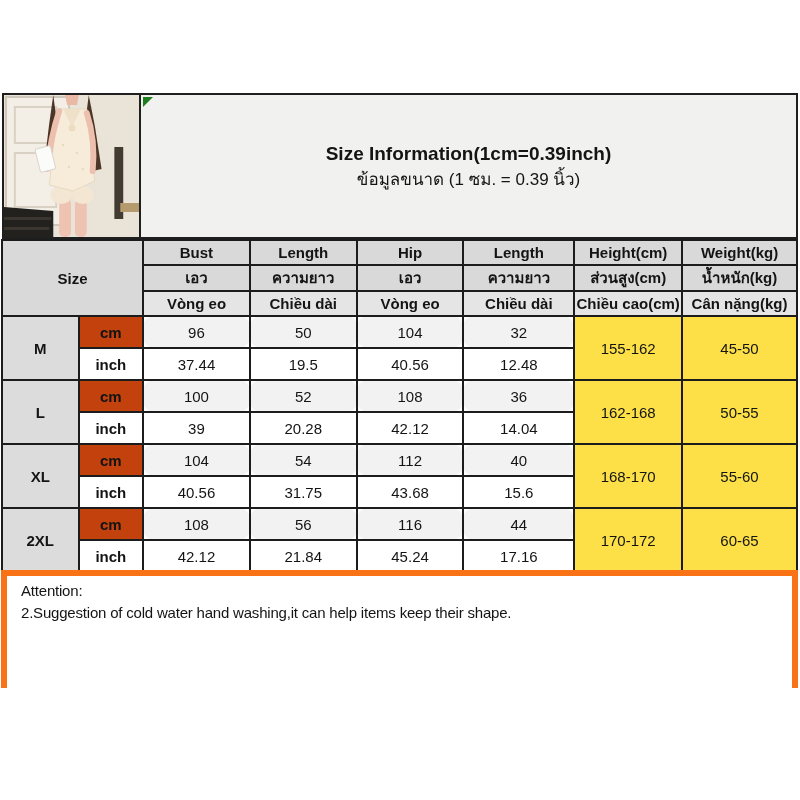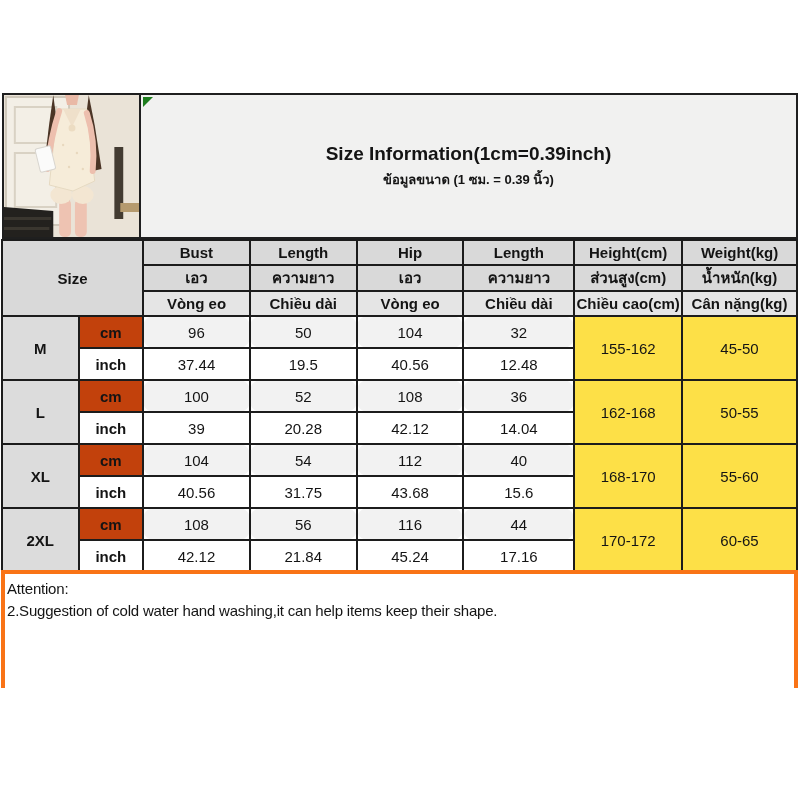--- a/index.html
+++ b/index.html
@@ -8,21 +8,21 @@
 
   
   #photo-cell{position:absolute;left:2px;top:93px;width:139px;height:146px;
               border:2px solid #1f1f1f;box-sizing:border-box;background:#eae3d7;}
   #photo-cell svg{display:block;width:100%;height:100%;}
   #title-cell{position:absolute;left:139px;top:93px;width:659px;height:146px;
               border:2px solid #1f1f1f;box-sizing:border-box;background:#f1f1f0;
               display:flex;flex-direction:column;justify-content:center;align-items:center;
               text-align:center;}
   #title-cell .t1{font-weight:bold;font-size:19px;line-height:27px;}
-  #title-cell .t2{font-weight:bold;font-size:13px;line-height:26px;}
+  #title-cell .t2{font-weight:normal;font-size:17px;line-height:26px;}
   #title-cell .t3{font-weight:bold;font-size:19px;line-height:27px;}
   #comment-triangle{position:absolute;left:2px;top:2px;width:10px;height:10px;}
 
   
   #size-table{position:absolute;left:1px;top:239px;width:797px;border-collapse:collapse;
               table-layout:fixed;}
   #size-table td,#size-table th{border:2px solid #1c1c1c;text-align:center;vertical-align:middle;
               padding:0;font-size:15px;overflow:hidden;}
   tr.hrow{height:25px;}
   tr.drow{height:32px;}
@@ -32,22 +32,22 @@
   .size-big{background:#d9d9d9;font-weight:bold;font-size:24px;}
   .size-name{background:#dcdcdc;font-weight:bold;font-size:16px;}
   .unit-cm{background:#c2410c;font-weight:bold;}
   .unit-inch{background:#ffffff;font-weight:bold;}
   .v-cm{background:#f2f2f2;border-radius:11px;}
   .v-inch{background:#ffffff;}
   .range{background:#fde047;}
 
   
   #attention-box{position:absolute;left:1px;top:570px;width:797px;height:131px;
-                 border:4px solid #f97316;box-sizing:border-box;background:#ffffff;
-                 padding:4px 2px;font-size:15px;line-height:22px;letter-spacing:-0.2px;}
+                 border:6px solid #f97316;box-sizing:border-box;background:#ffffff;
+                 padding:4px 14px;font-size:15px;line-height:22px;letter-spacing:-0.2px;}
 </style>
 </head>
 <body>
 
 <div id="page">
 
   <div id="photo-cell">
     <svg viewBox="0 0 137 142" preserveAspectRatio="none">
       <rect x="0" y="0" width="137" height="142" fill="#eae3d7"></rect>
 

